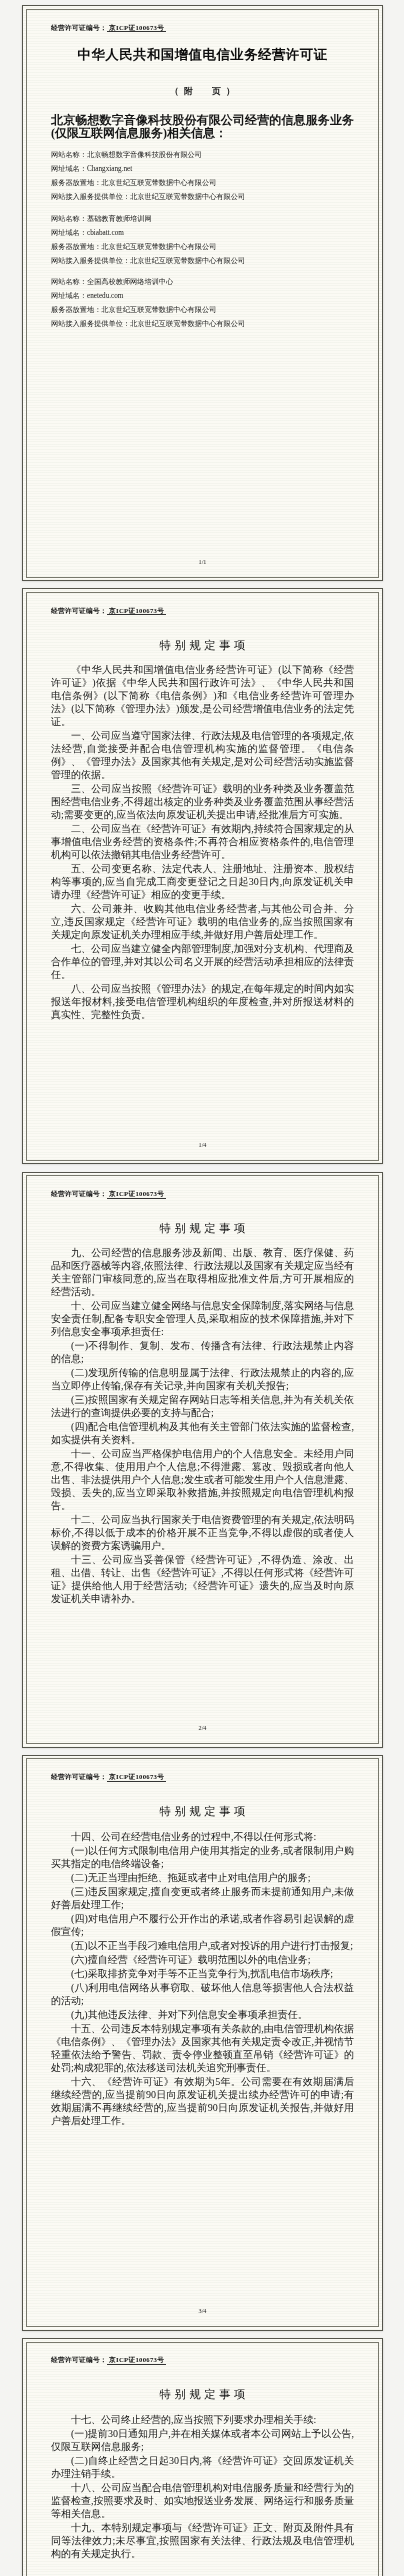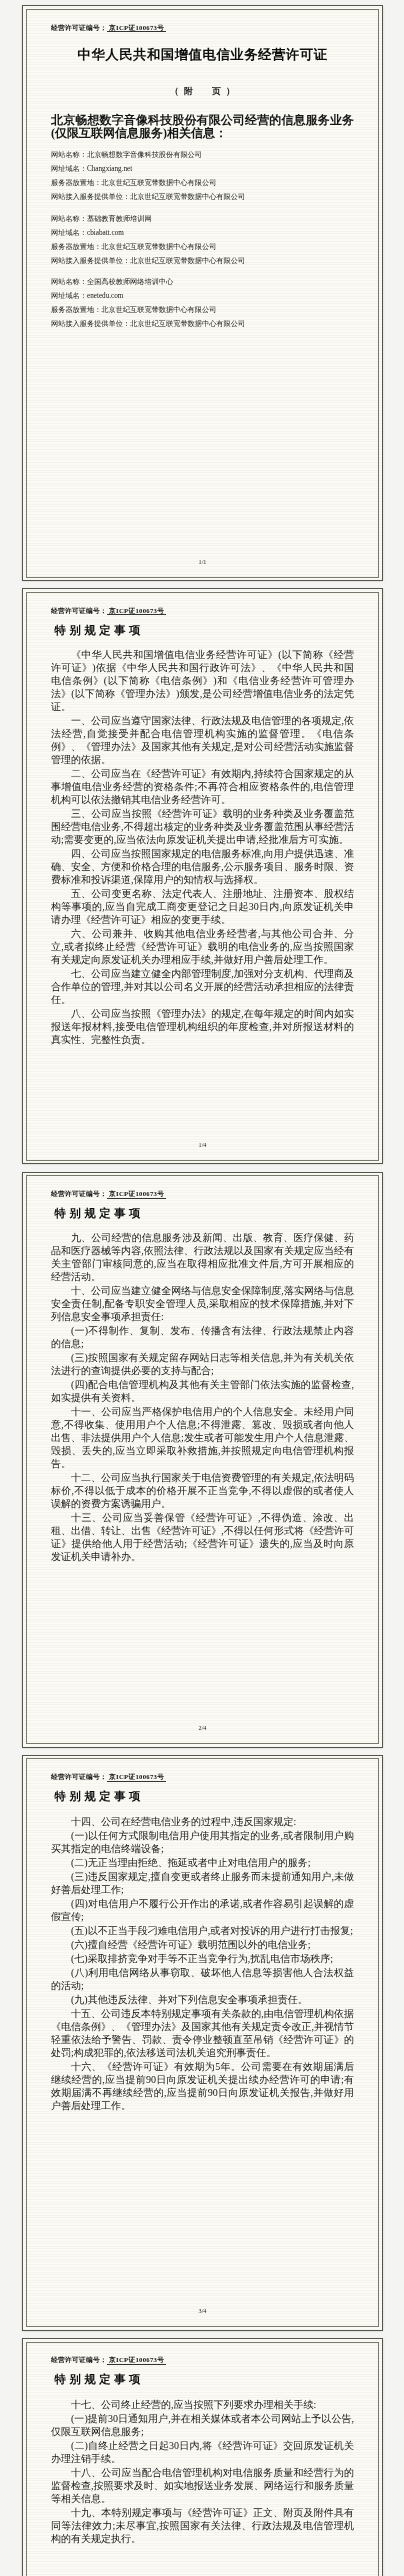--- a/index.html
+++ b/index.html
@@ -62,24 +62,24 @@
     text-align: justify;
   }
   .site-block { margin-top: 7.7px; }
   .info-line {
     font-size: 7.2px;
     font-weight: 400;
     line-height: 14px;
     text-align: justify;
   }
   .prov-title {
-    margin-top: 7px;
-    text-align: left;
+    margin-top: 22px;
+    text-align: center;
     font-size: 11.3px;
-    font-weight: 700;
+    font-weight: 400;
     letter-spacing: 3.6px;
     text-indent: 3.6px;
     color: #0d0d0d;
   }
   .prov-body { margin-top: 10.3px; }
   .para {
     font-size: 10px;
     line-height: 13px;
     text-align: justify;
     text-indent: 2em;
@@ -138,60 +138,60 @@
 
   <div class="page">
     <div class="frame"></div>
     <div class="content">
       <div class="page-header"><span>经营许可证编号：</span><span class="license-no">京ICP证100673号</span></div>
       <div class="prov-title">特别规定事项</div>
       <div class="prov-body">
 
       <p class="para">《中华人民共和国增值电信业务经营许可证》(以下简称《经营许可证》)依据《中华人民共和国行政许可法》、《中华人民共和国电信条例》(以下简称《电信条例》)和《电信业务经营许可管理办法》(以下简称《管理办法》)颁发,是公司经营增值电信业务的法定凭证。</p>
           <p class="para">一、公司应当遵守国家法律、行政法规及电信管理的各项规定,依法经营,自觉接受并配合电信管理机构实施的监督管理。《电信条例》、《管理办法》及国家其他有关规定,是对公司经营活动实施监督管理的依据。</p>
+          <p class="para">三、公司应当按照《经营许可证》载明的业务种类及业务覆盖范围经营电信业务,不得超出核定的业务种类及业务覆盖范围从事经营活动;需要变更的,应当依法向原发证机关提出申请,经批准后方可实施。</p>
           <p class="para">二、公司应当在《经营许可证》有效期内,持续符合国家规定的从事增值电信业务经营的资格条件;不再符合相应资格条件的,电信管理机构可以依法撤销其电信业务经营许可。</p>
-          <p class="para">三、公司应当按照《经营许可证》载明的业务种类及业务覆盖范围经营电信业务,不得超出核定的业务种类及业务覆盖范围从事经营活动;需要变更的,应当依法向原发证机关提出申请,经批准后方可实施。</p>
-          <p class="para">四、公司应当按照国家规定的电信服务标准,向用户提供迅速、准确、安全、方便和价格合理的电信服务,公示服务项目、服务时限、资费标准和投诉渠道,保障用户的知情权与选择权。</p>
           <p class="para">五、公司变更名称、法定代表人、注册地址、注册资本、股权结构等事项的,应当自完成工商变更登记之日起30日内,向原发证机关申请办理《经营许可证》相应的变更手续。</p>
-          <p class="para">六、公司兼并、收购其他电信业务经营者,与其他公司合并、分立,或者拟终止经营《经营许可证》载明的电信业务的,应当按照国家有关规定向原发证机关办理相应手续,并做好用户善后处理工作。</p>
+          <p class="para">六、公司兼并、收购其他电信业务经营者,与其他公司合并、分立,违反国家规定《经营许可证》载明的电信业务的,应当按照国家有关规定向原发证机关办理相应手续,并做好用户善后处理工作。</p>
           <p class="para">七、公司应当建立健全内部管理制度,加强对分支机构、代理商及合作单位的管理,并对其以公司名义开展的经营活动承担相应的法律责任。</p>
           <p class="para">八、公司应当按照《管理办法》的规定,在每年规定的时间内如实报送年报材料,接受电信管理机构组织的年度检查,并对所报送材料的真实性、完整性负责。</p>
         </div>
       <div class="page-num">1/4</div>
     </div>
   </div>
 
   <div class="page">
     <div class="frame"></div>
     <div class="content">
       <div class="page-header"><span>经营许可证编号：</span><span class="license-no">京ICP证100673号</span></div>
       <div class="prov-title">特别规定事项</div>
       <div class="prov-body">
 
       <p class="para">九、公司经营的信息服务涉及新闻、出版、教育、医疗保健、药品和医疗器械等内容,依照法律、行政法规以及国家有关规定应当经有关主管部门审核同意的,应当在取得相应批准文件后,方可开展相应的经营活动。</p>
           <p class="para">十、公司应当建立健全网络与信息安全保障制度,落实网络与信息安全责任制,配备专职安全管理人员,采取相应的技术保障措施,并对下列信息安全事项承担责任:</p>
           <p class="para">(一)不得制作、复制、发布、传播含有法律、行政法规禁止内容的信息;</p>
+          <p class="para">(二)发现所传输的信息明显属于法律、行政法规禁止的内容的,应当立即停止传输,保存有关记录,并向国家有关机关报告;</p>
           <p class="para">(三)按照国家有关规定留存网站日志等相关信息,并为有关机关依法进行的查询提供必要的支持与配合;</p>
           <p class="para">(四)配合电信管理机构及其他有关主管部门依法实施的监督检查,如实提供有关资料。</p>
           <p class="para">十一、公司应当严格保护电信用户的个人信息安全。未经用户同意,不得收集、使用用户个人信息;不得泄露、篡改、毁损或者向他人出售、非法提供用户个人信息;发生或者可能发生用户个人信息泄露、毁损、丢失的,应当立即采取补救措施,并按照规定向电信管理机构报告。</p>
           <p class="para">十二、公司应当执行国家关于电信资费管理的有关规定,依法明码标价,不得以低于成本的价格开展不正当竞争,不得以虚假的或者使人误解的资费方案诱骗用户。</p>
           <p class="para">十三、公司应当妥善保管《经营许可证》,不得伪造、涂改、出租、出借、转让、出售《经营许可证》,不得以任何形式将《经营许可证》提供给他人用于经营活动;《经营许可证》遗失的,应当及时向原发证机关申请补办。</p>
         </div>
       <div class="page-num">2/4</div>
     </div>
   </div>
 
   <div class="page">
     <div class="frame"></div>
     <div class="content">
       <div class="page-header"><span>经营许可证编号：</span><span class="license-no">京ICP证100673号</span></div>
       <div class="prov-title">特别规定事项</div>
       <div class="prov-body">
 
-      <p class="para">十四、公司在经营电信业务的过程中,违反国家规定:</p>
+      <p class="para">十四、公司在经营电信业务的过程中,不得以任何形式将:</p>
           <p class="para">(一)以任何方式限制电信用户使用其指定的业务,或者限制用户购买其指定的电信终端设备;</p>
           <p class="para">(二)无正当理由拒绝、拖延或者中止对电信用户的服务;</p>
           <p class="para">(三)违反国家规定,擅自变更或者终止服务而未提前通知用户,未做好善后处理工作;</p>
           <p class="para">(四)对电信用户不履行公开作出的承诺,或者作容易引起误解的虚假宣传;</p>
           <p class="para">(五)以不正当手段刁难电信用户,或者对投诉的用户进行打击报复;</p>
           <p class="para">(六)擅自经营《经营许可证》载明范围以外的电信业务;</p>
           <p class="para">(七)采取排挤竞争对手等不正当竞争行为,扰乱电信市场秩序;</p>
           <p class="para">(八)利用电信网络从事窃取、破坏他人信息等损害他人合法权益的活动;</p>
           <p class="para">(九)其他违反法律、并对下列信息安全事项承担责任。</p>
           <p class="para">十五、公司违反本特别规定事项有关条款的,由电信管理机构依据《电信条例》、《管理办法》及国家其他有关规定责令改正,并视情节轻重依法给予警告、罚款、责令停业整顿直至吊销《经营许可证》的处罚;构成犯罪的,依法移送司法机关追究刑事责任。</p>

